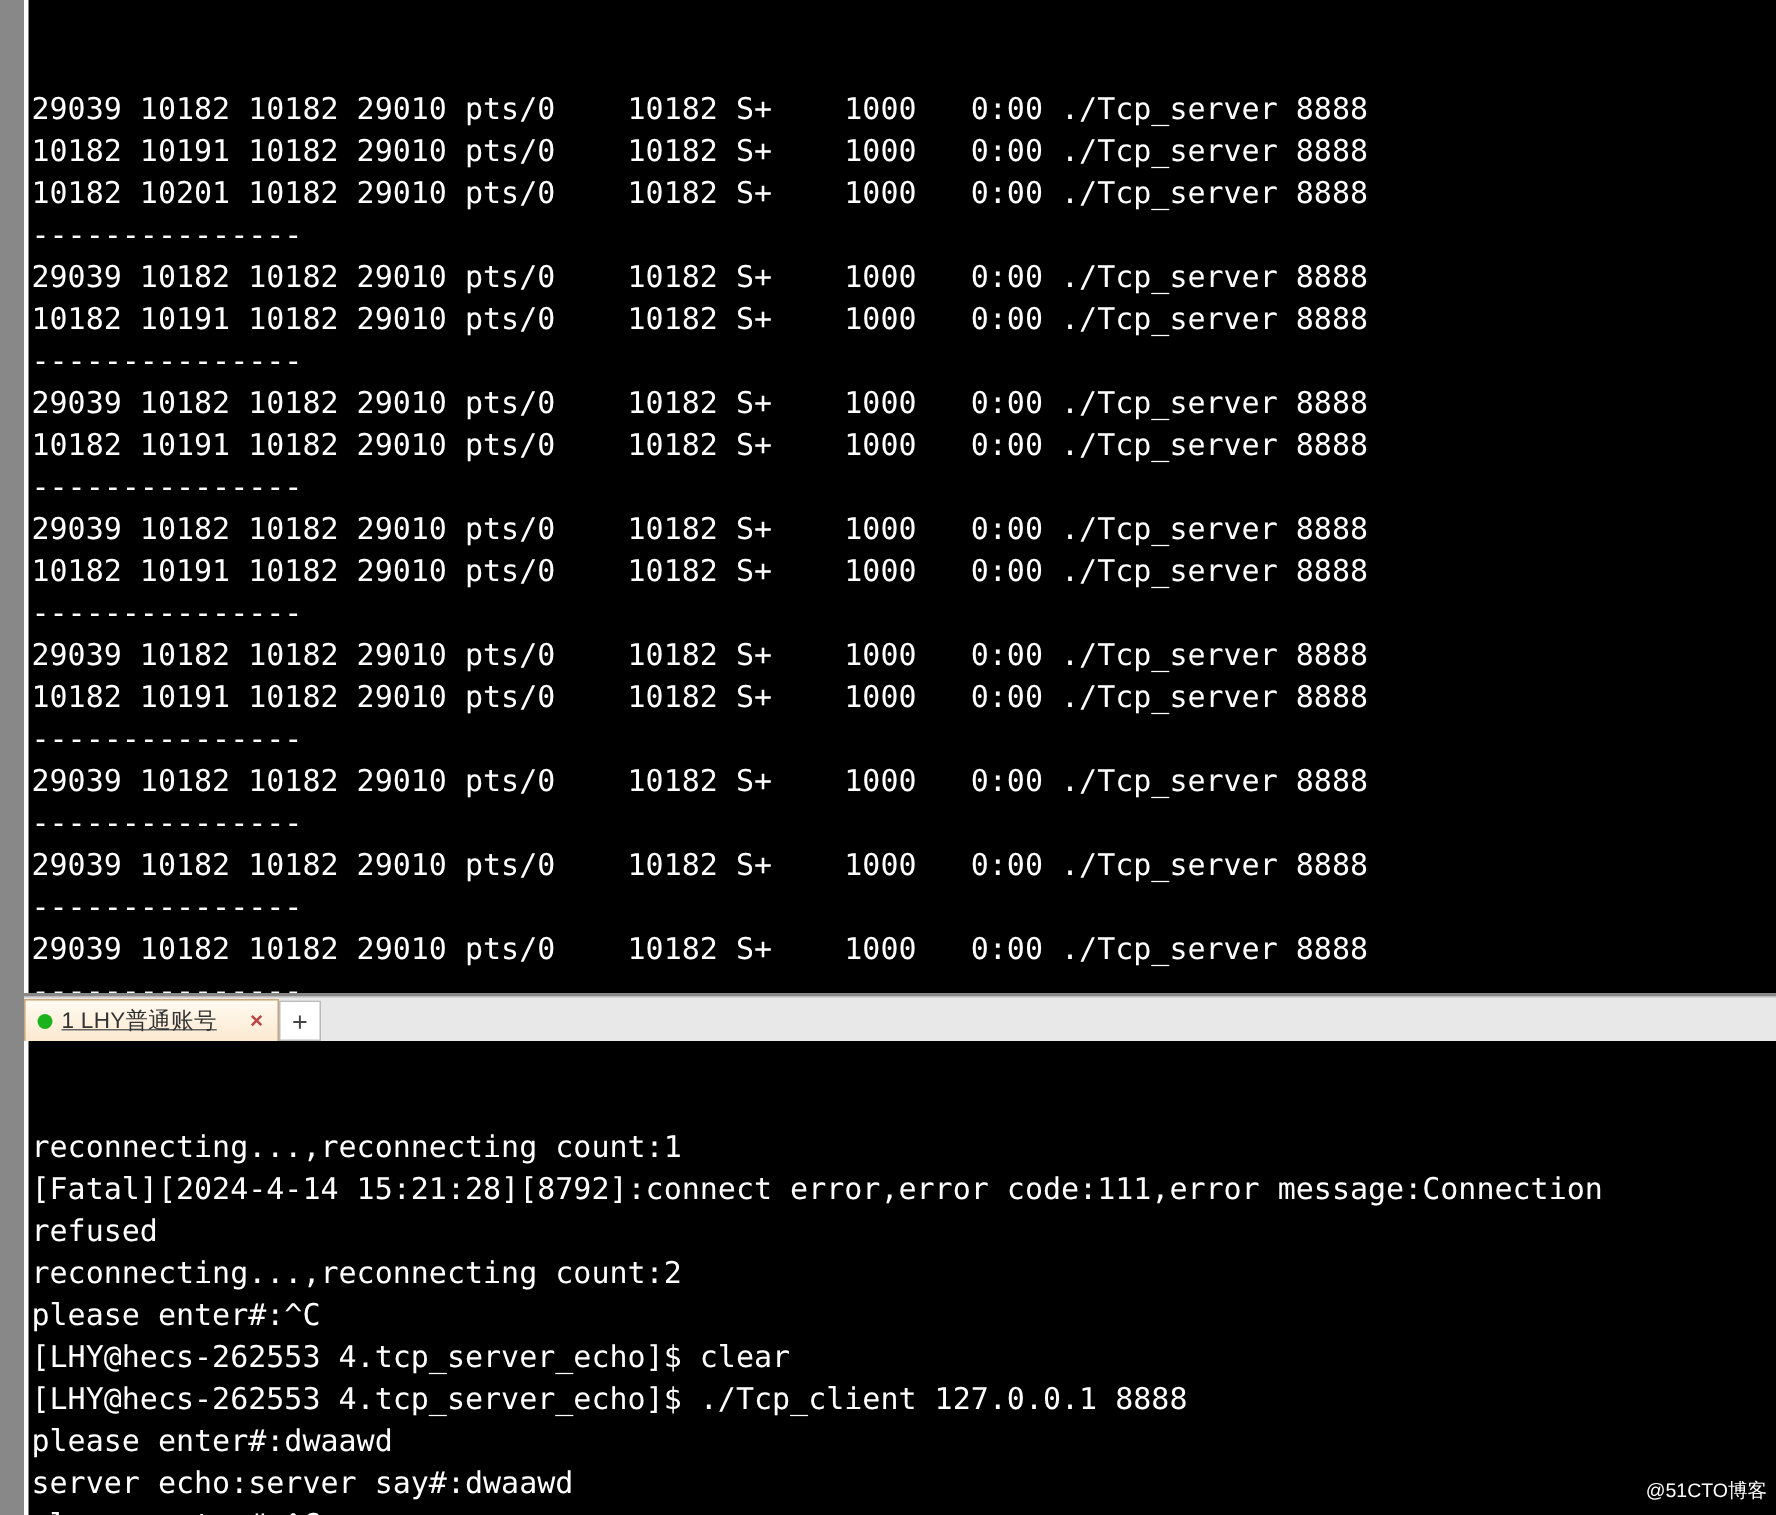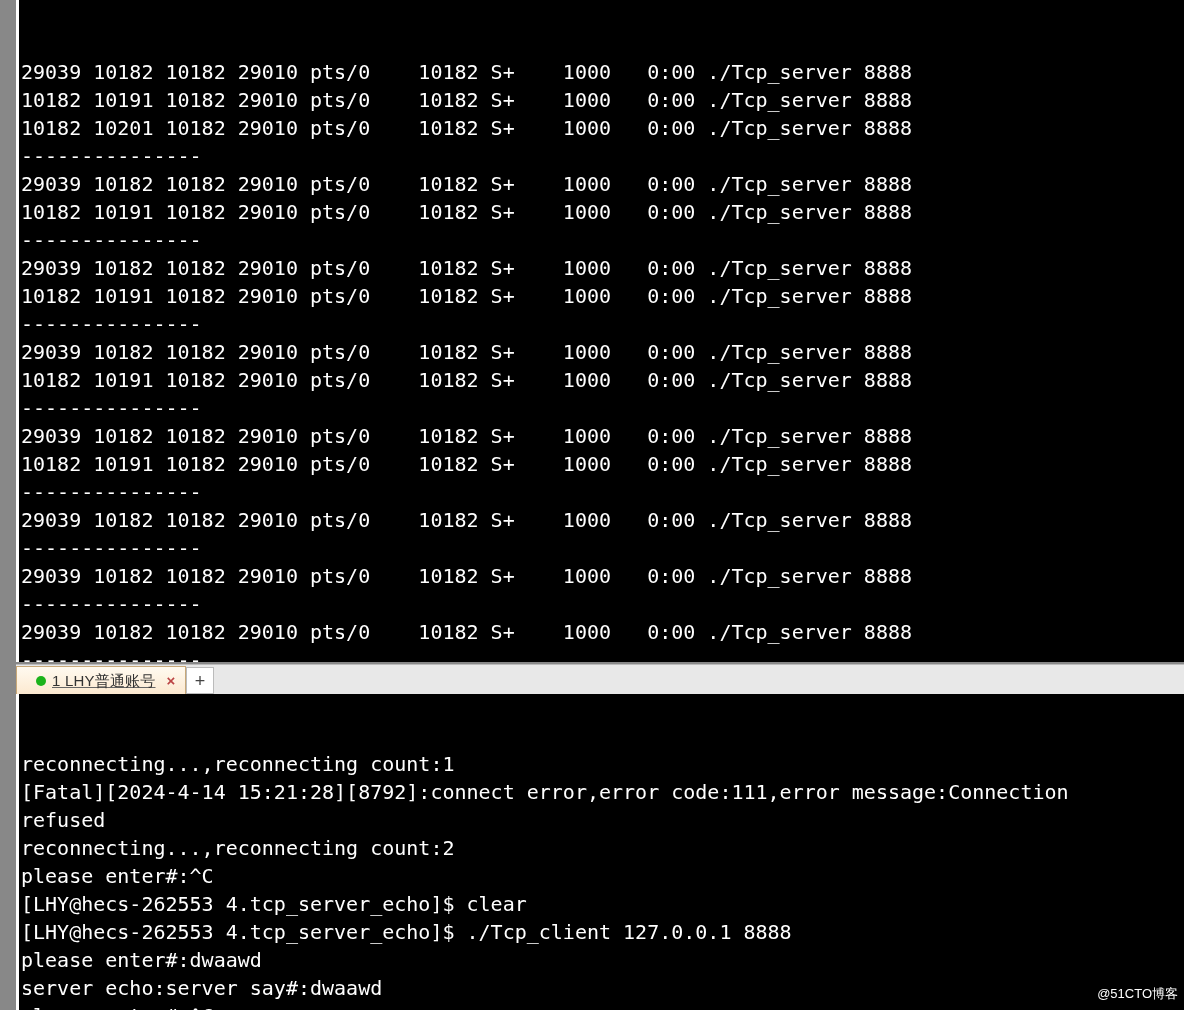--- a/index.html
+++ b/index.html
@@ -51,21 +51,21 @@
     font-family: Arial, "Microsoft YaHei", sans-serif;
     font-size: 15px;
     color: #333;
   }
   .tab {
     display: flex;
     align-items: center;
     background: linear-gradient(#fffaf0, #fce9d0);
     border: 1px solid #c8a878;
     border-bottom: none;
-    padding: 0 6px 0 19px;
+    padding: 0 6px 0 8px;
     gap: 6px;
     height: 28px;
     margin-top: 1px;
     box-sizing: border-box;
     min-width: 170px;
   }
   .tab .dot {
     width: 10px; height: 10px; border-radius: 50%;
     background: #1bb31b;
     flex: 0 0 auto;

